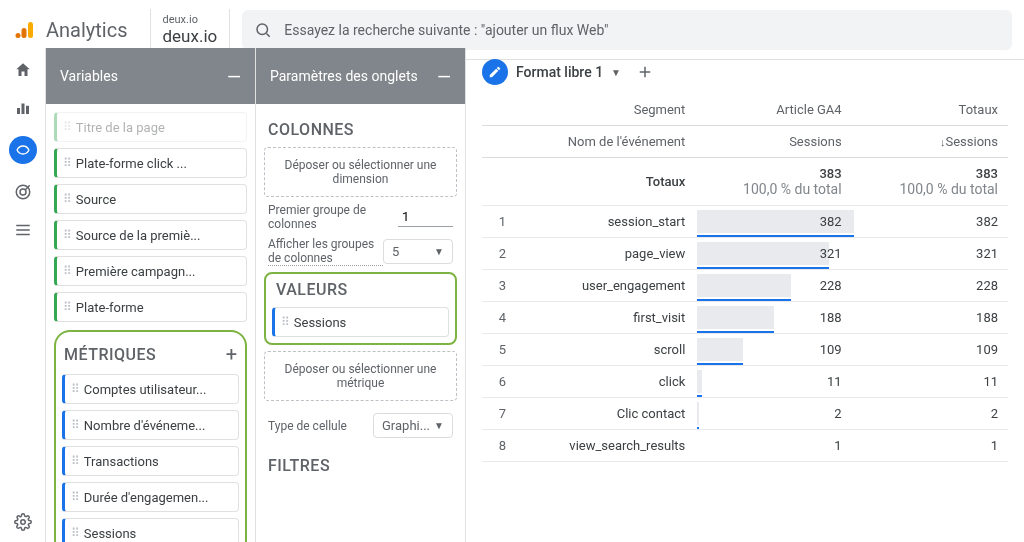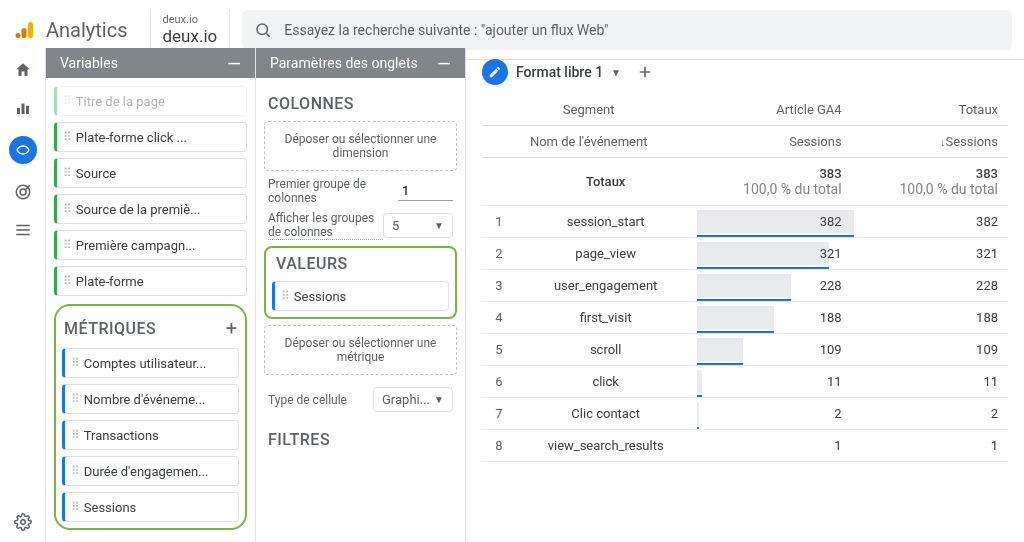--- a/index.html
+++ b/index.html
@@ -23,21 +23,21 @@
 .rail-icon.active { background: #1a73e8; color: #fff; width: 28px; height: 28px; border-radius: 50%; }
 .rail-settings { position: absolute; bottom: 10px; }
 
 
 .main { position: absolute; left: 46px; top: 48px; right: 0; bottom: 0; display: flex; }
 
 
 .panel { background: #fff; display: flex; flex-direction: column; }
 .panel-variables { width: 210px; border-right: 1px solid #e0e0e0; }
 .panel-settings { width: 210px; border-right: 1px solid #e0e0e0; }
-.panel-header { background: #80868b; color: #fff; height: 30px; display: flex; align-items: center; padding: 0 14px; font-size: 14px; justify-content: space-between; }
+.panel-header { background: #80868b; color: #fff; height: 56px; display: flex; align-items: center; padding: 0 14px; font-size: 14px; justify-content: space-between; }
 .panel-body { padding: 8px; overflow: hidden; flex: 1; }
 
 .section-title { font-size: 16px; color: #5f6368; letter-spacing: .5px; margin: 8px 4px; font-weight: 500; }
 
 .pill-list { display: flex; flex-direction: column; gap: 6px; }
 .pill { display: flex; align-items: center; height: 30px; border: 1px solid #e0e0e0; border-radius: 4px; padding: 0 6px; font-size: 13px; color: #3c4043; background:#fff; }
 .pill.dim { border-left: 3px solid #34a853; }
 .pill.met { border-left: 3px solid #1a73e8; }
 .pill-grip { color: #bdc1c6; margin-right: 6px; font-size: 12px; letter-spacing:-2px; }
 .pill-label { white-space: nowrap; overflow: hidden; text-overflow: ellipsis; }
@@ -59,21 +59,21 @@
 
 
 .canvas { flex: 1; padding: 10px 16px; overflow:hidden; }
 .tabbar { display: flex; align-items: center; gap: 10px; margin-bottom: 8px; }
 .tab-chip { display: flex; align-items: center; gap: 8px; }
 .edit-badge { width: 26px; height: 26px; border-radius: 50%; background: #1a73e8; display:flex; align-items:center; justify-content:center; }
 .tab-name { font-size: 14px; font-weight: 500; }
 .add-tab { width: 28px; height: 28px; display:flex;align-items:center;justify-content:center; color:#5f6368; }
 
 .data-table { width: 100%; border-collapse: collapse; }
-.data-table th, .data-table td { padding: 8px 10px; font-size: 13px; text-align: center; border-bottom: 1px solid #e8eaed; }
+.data-table th, .data-table td { padding: 8px 10px; font-size: 13px; text-align: right; border-bottom: 1px solid #e8eaed; }
 .data-table .num { text-align: right; }
 .data-table thead th { color: #5f6368; font-weight: 400; border-bottom: 1px solid #dadce0;}
 .sub-head td, .sub-head th { color: #5f6368; font-weight:400; }
 .totals-row td { font-weight: 500; }
 .sub-pct { font-size: 14px; color: #80868b; font-weight: 400; display:block; }
 .bar-cell { position: relative; }
 .bar-bg { position:absolute; left:2px; top:4px; bottom:4px; background: #e8eaed; z-index:-1; }
 .bar-under { position:absolute; left:2px; bottom:0; height:2px; background:#1a73e8; }
 .sort-ind { font-size:11px; }
 .row-idx { width: 34px; text-align: right; color:#5f6368;}

